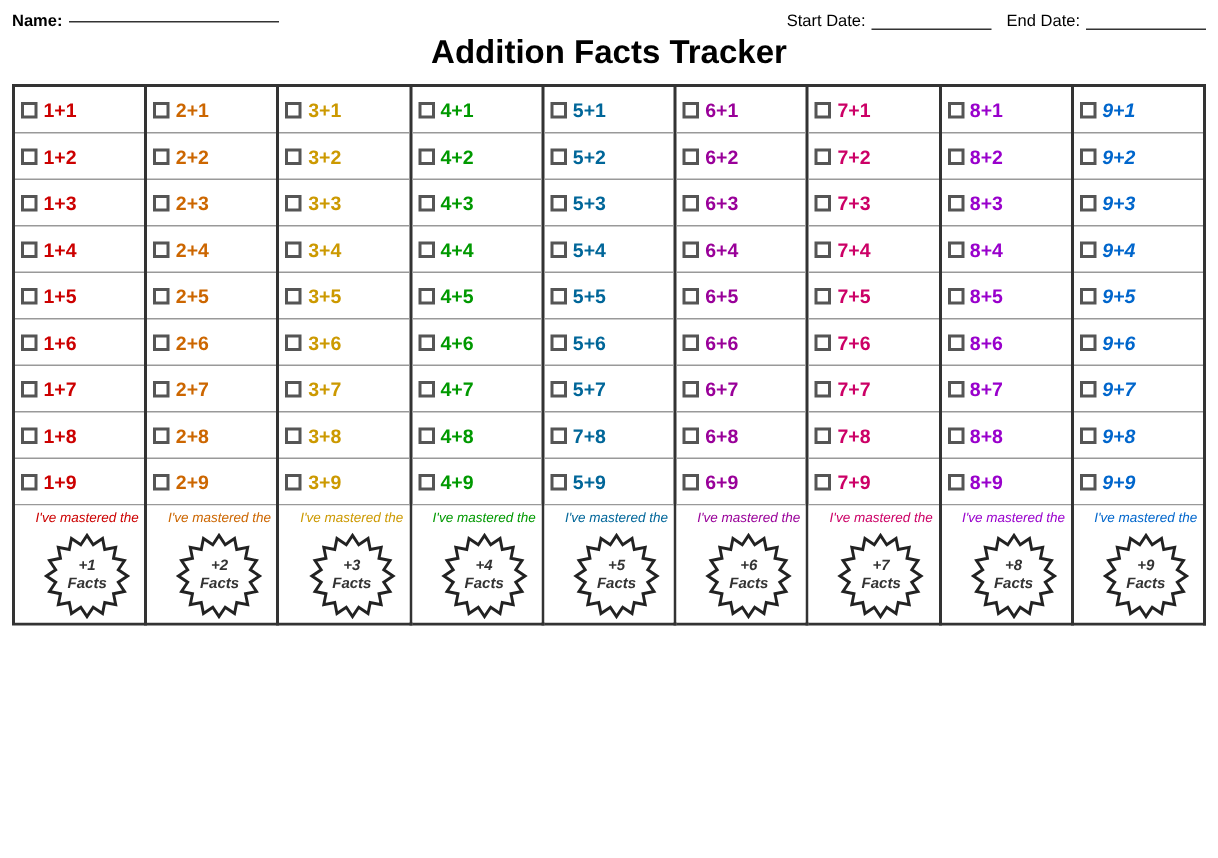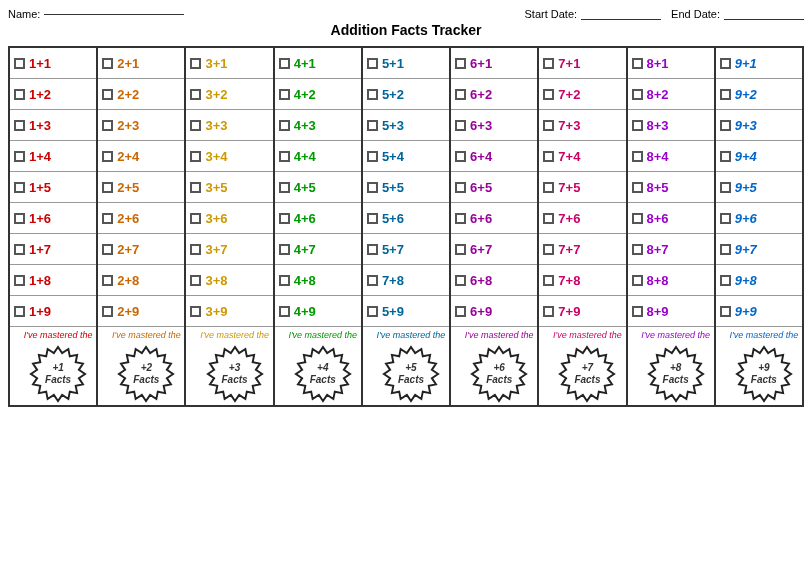--- a/index.html
+++ b/index.html
@@ -10,28 +10,28 @@
       min-height: 572px;
       padding: 8px;
     }
     .header-row {
       display: flex;
       justify-content: space-between;
       align-items: center;
       margin-bottom: 2px;
       font-size: 11px;
     }
-    .header-name { display: flex; align-items: center; gap: 4px; }
+    .header-name { display: flex; align-items: center; gap: 4px; font-weight: bold; }
     .header-line { display: inline-block; width: 140px; border-bottom: 1px solid #333; }
     .header-dates { display: flex; gap: 10px; }
     .date-field { display: flex; align-items: flex-end; gap: 4px; }
     .date-line { display: inline-block; width: 80px; border-bottom: 1px solid #333; }
     .title {
       text-align: center;
-      font-size: 14px;
+      font-size: 22px;
       font-weight: bold;
       font-family: 'Arial Black', Arial, sans-serif;
       margin-bottom: 8px;
     }
     .grid-container {
       display: grid;
       grid-template-columns: repeat(9, 1fr);
       border: 2px solid #333;
       border-right: none;
       border-bottom: none;

